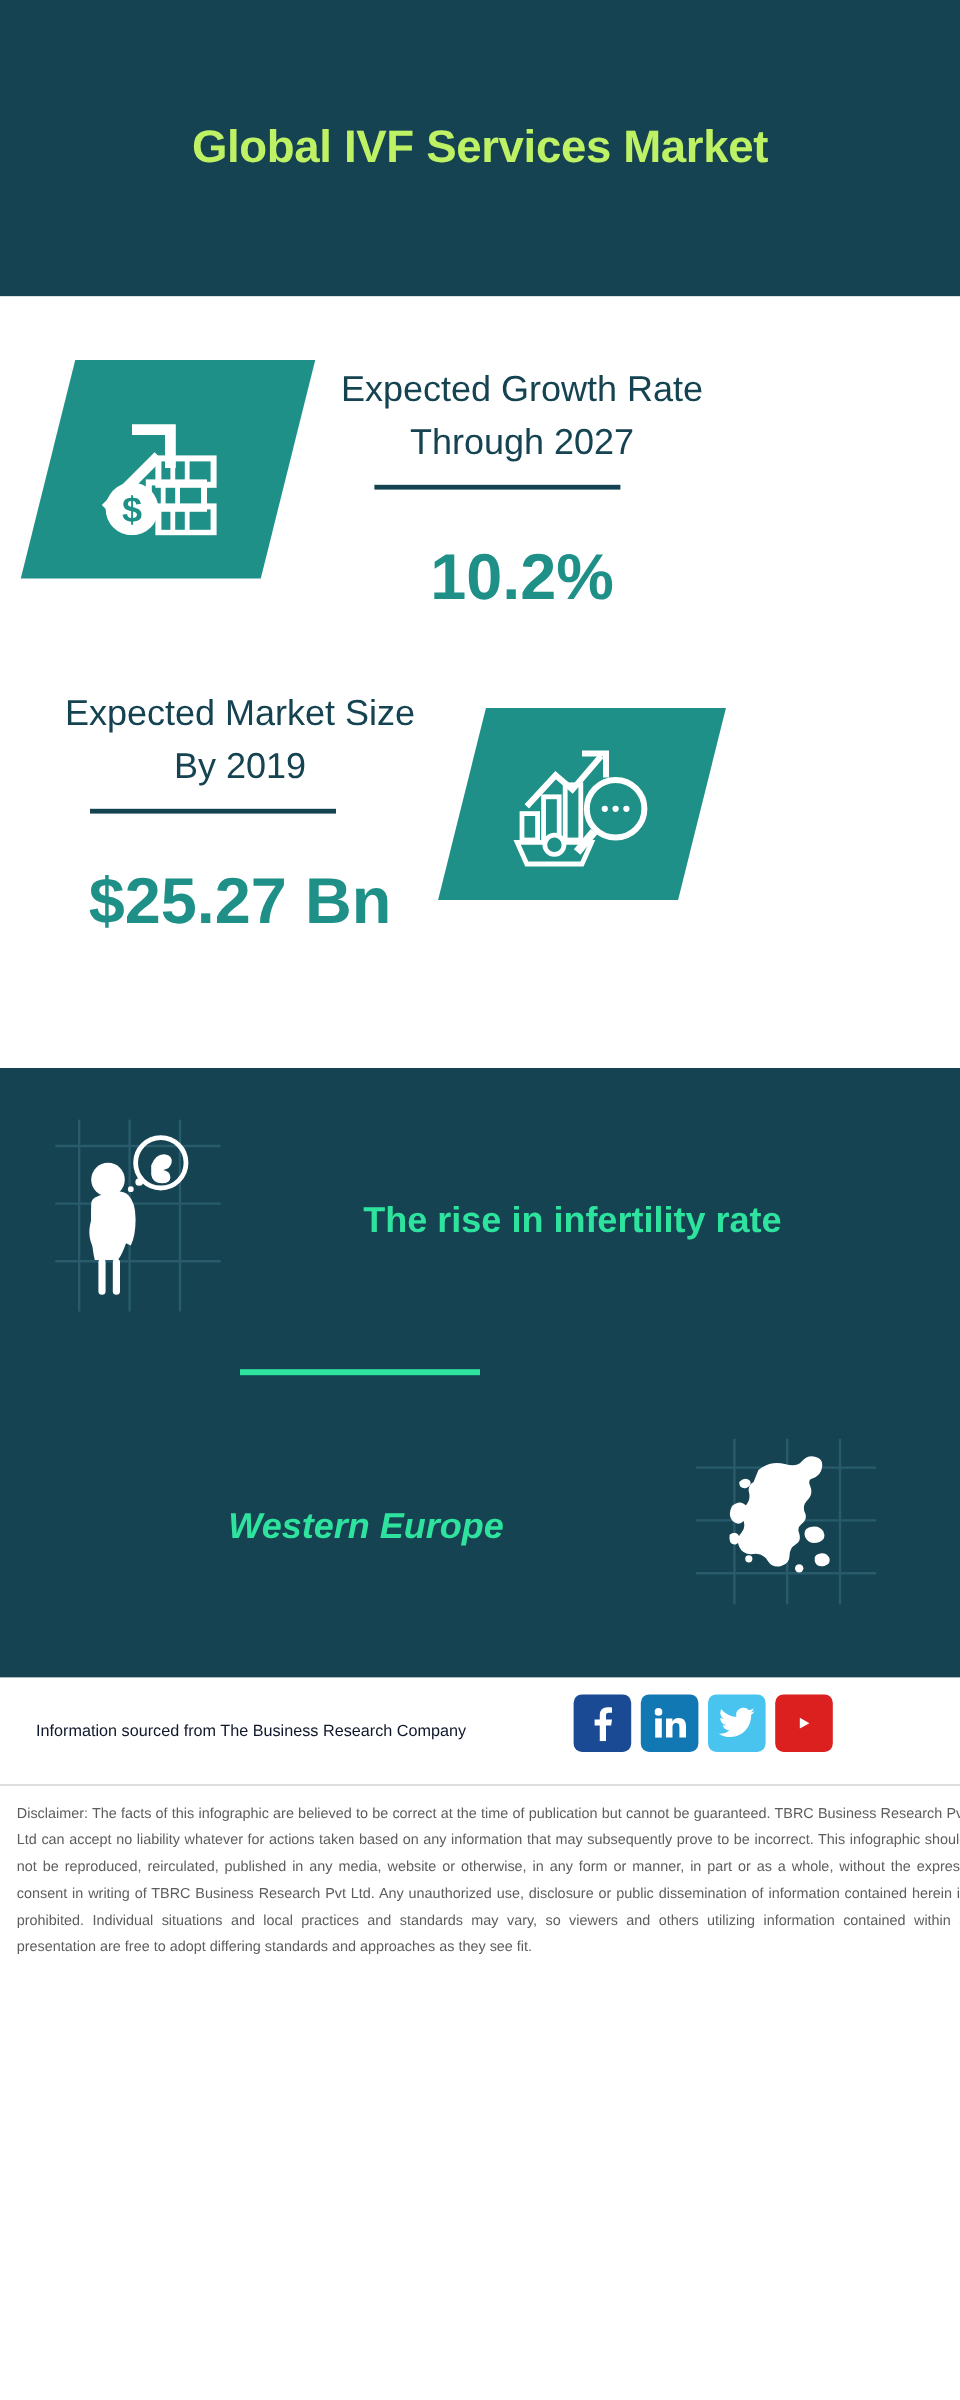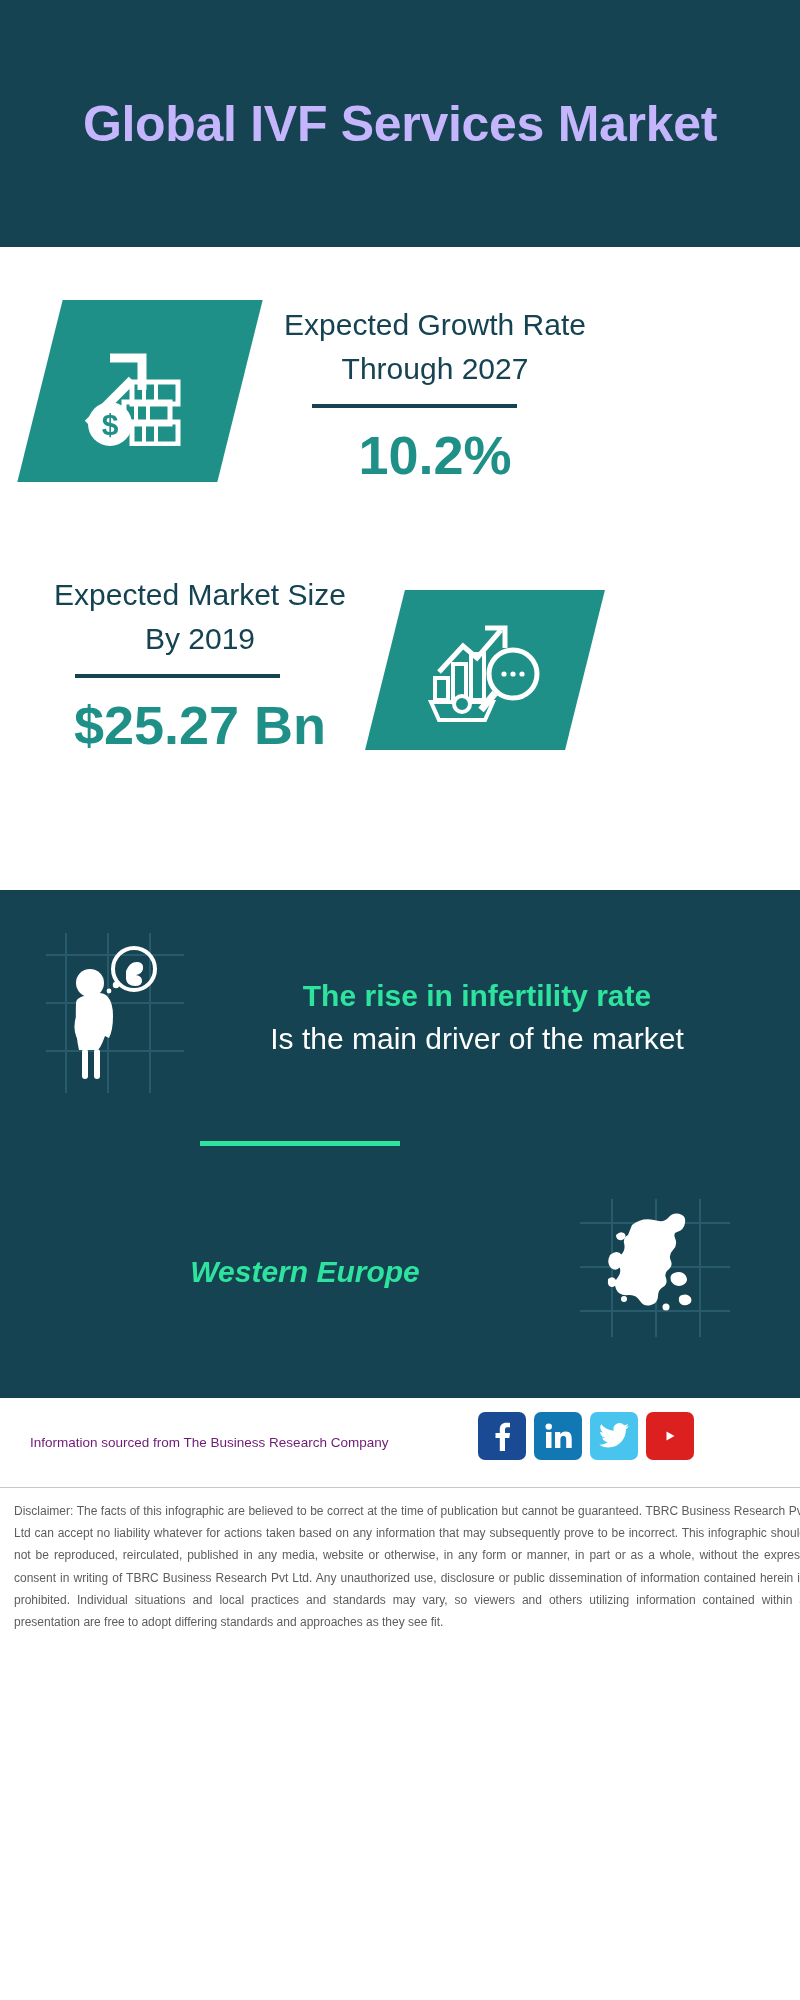--- a/index.html
+++ b/index.html
@@ -12,22 +12,22 @@
   }
   .page { position: relative; width: 800px; height: 2000px; background: #fff; }
 
   
   .header {
     position: absolute; left: 0; top: 0; width: 800px; height: 247px;
     background: #154351;
     display: flex; align-items: center; justify-content: center;
   }
   .header-title {
-    color: #c4b5fd;
-    font-size: 50px;
+    color: #bef264;
+    font-size: 38px;
     font-weight: bold;
     line-height: 1.32;
     text-align: center;
     letter-spacing: -0.3px;
     width: 640px;
   }
 
   
   .white-zone {
     position: absolute; left: 0; top: 247px; width: 800px; height: 643px;
@@ -60,20 +60,21 @@
     height: 4px;
     background: #154351;
   }
   .stat-value {
     position: absolute;
     color: #1f9087;
     font-size: 54px;
     font-weight: bold;
     text-align: center;
     line-height: 1;
+    margin-top: 26px;
   }
 
   .growth-label { left: 270px; top: 303px; width: 330px; }
   .growth-rule  { left: 312px; top: 404px; width: 205px; }
   .growth-value { left: 270px; top: 428px; width: 330px; }
 
   .size-label { left: 35px; top: 573px; width: 330px; }
   .size-rule  { left: 75px; top: 674px; width: 205px; }
   .size-value { left: 35px; top: 698px; width: 330px; }
 
@@ -112,21 +113,21 @@
   .footer {
     position: absolute; left: 0; top: 1398px; width: 800px; height: 602px;
     background: #ffffff;
   }
   .source-row {
     position: absolute; left: 0; top: 1408px; width: 800px; height: 70px;
     display: flex; align-items: center;
   }
   .source-text {
     margin-left: 30px;
-    color: #701a75;
+    color: #0f172a;
     font-size: 13.5px;
     line-height: 1.65;
   }
   .social {
     position: absolute; left: 478px; top: 1412px;
     display: flex; gap: 8px;
   }
   .social a {
     width: 48px; height: 48px; border-radius: 7px;
     display: flex; align-items: center; justify-content: center;
@@ -223,21 +224,20 @@
         <rect x="50" y="124" width="6" height="30" rx="3" fill="#fff"></rect>
         <rect x="62" y="124" width="6" height="30" rx="3" fill="#fff"></rect>
         <circle cx="102" cy="44" r="21" fill="none" stroke="#fff" stroke-width="4"></circle>
         <path d="M94 46 q4 -10 12 -9 q6 1 5 7 q-1 5 -7 6 q6 1 6 6 q0 5 -7 5 q-8 0 -9 -7 Z" fill="#fff"></path>
         <circle cx="84" cy="60" r="3.2" fill="#fff"></circle>
         <circle cx="77" cy="66" r="2.4" fill="#fff"></circle>
       </svg>
     </div>
     <div class="fact-text">
       <span class="hl">The rise in infertility rate</span>
-      <span class="sub">Is the main driver of the market</span>
     </div>
   </div>
 
   <div class="divider-green"></div>
 
   <div class="fact fact-region">
     <div class="fact-text">
       <span class="hl">Western Europe</span>
     </div>
     <div class="icon-wrap">

